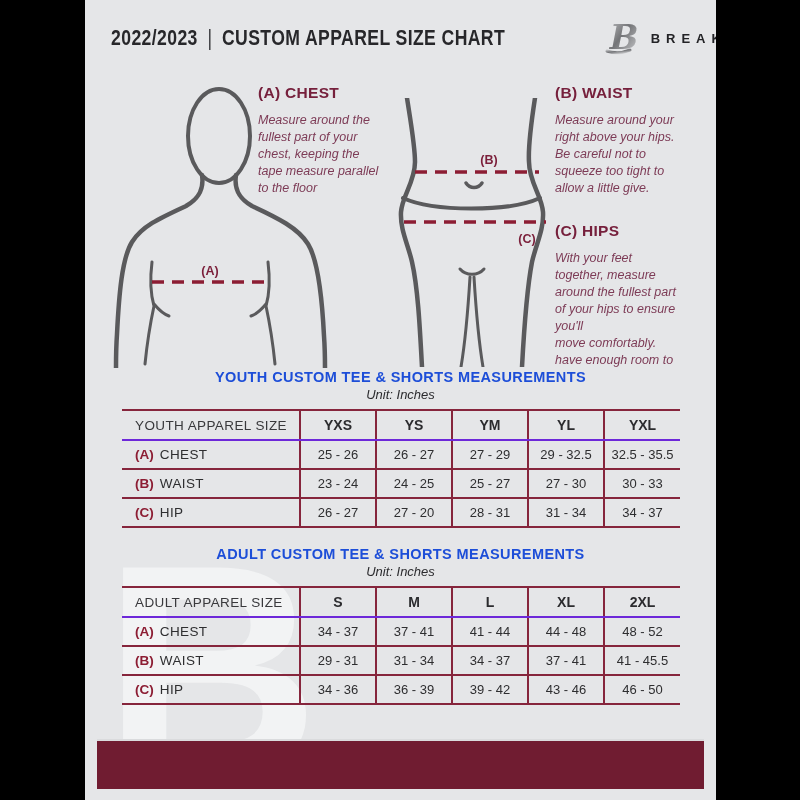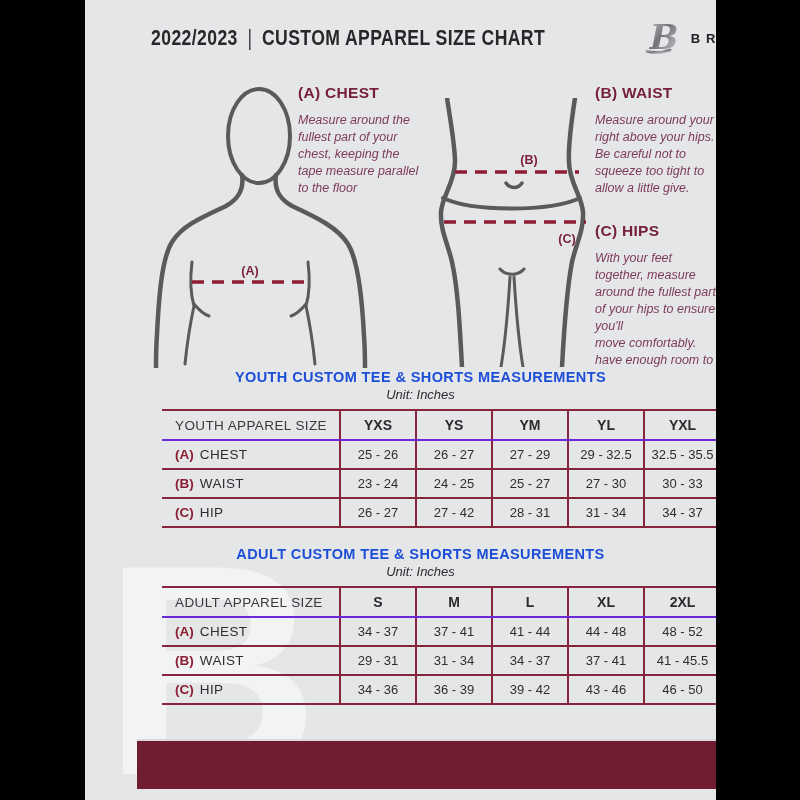--- a/index.html
+++ b/index.html
@@ -11,21 +11,21 @@
   .page{
     position:absolute;left:85px;top:0;width:631px;height:800px;
     background:#e5e6e8;overflow:hidden;
   }
   .watermark{
     position:absolute;left:18px;top:520px;z-index:0;
     font-size:300px;font-weight:bold;line-height:1;
     color:rgba(250,251,252,.6);
     font-family:"Liberation Sans",sans-serif;
   }
-  .layer{position:absolute;inset:0;z-index:1;margin-left:40px;}
+  .layer{position:absolute;inset:0;z-index:1;}
 
   
   .header{
     position:absolute;left:0;top:0;width:100%;height:76px;
     display:flex;align-items:center;justify-content:space-between;
     padding:0 26px;box-sizing:border-box;
   }
   .doc-title{
     font-weight:bold;font-size:22px;letter-spacing:.5px;color:#27272a;
     white-space:nowrap;transform:scaleX(.8);transform-origin:left center;
@@ -226,21 +226,21 @@
           <td>24 - 25</td>
           <td>25 - 27</td>
           <td>27 - 30</td>
           <td>30 - 33</td>
         </tr>
         <tr>
           <td class="lbl">
             <span class="row-key">(C)</span><span class="row-name">HIP</span>
           </td>
           <td>26 - 27</td>
-          <td>27 - 42</td>
+          <td>27 - 20</td>
           <td>28 - 31</td>
           <td>31 - 34</td>
           <td>34 - 37</td>
         </tr>
       </tbody>
     </table>
 
     <div class="tbl-title t-adult-title">ADULT CUSTOM TEE &amp; SHORTS MEASUREMENTS</div>
     <div class="tbl-unit t-adult-unit">Unit: Inches</div>
 

